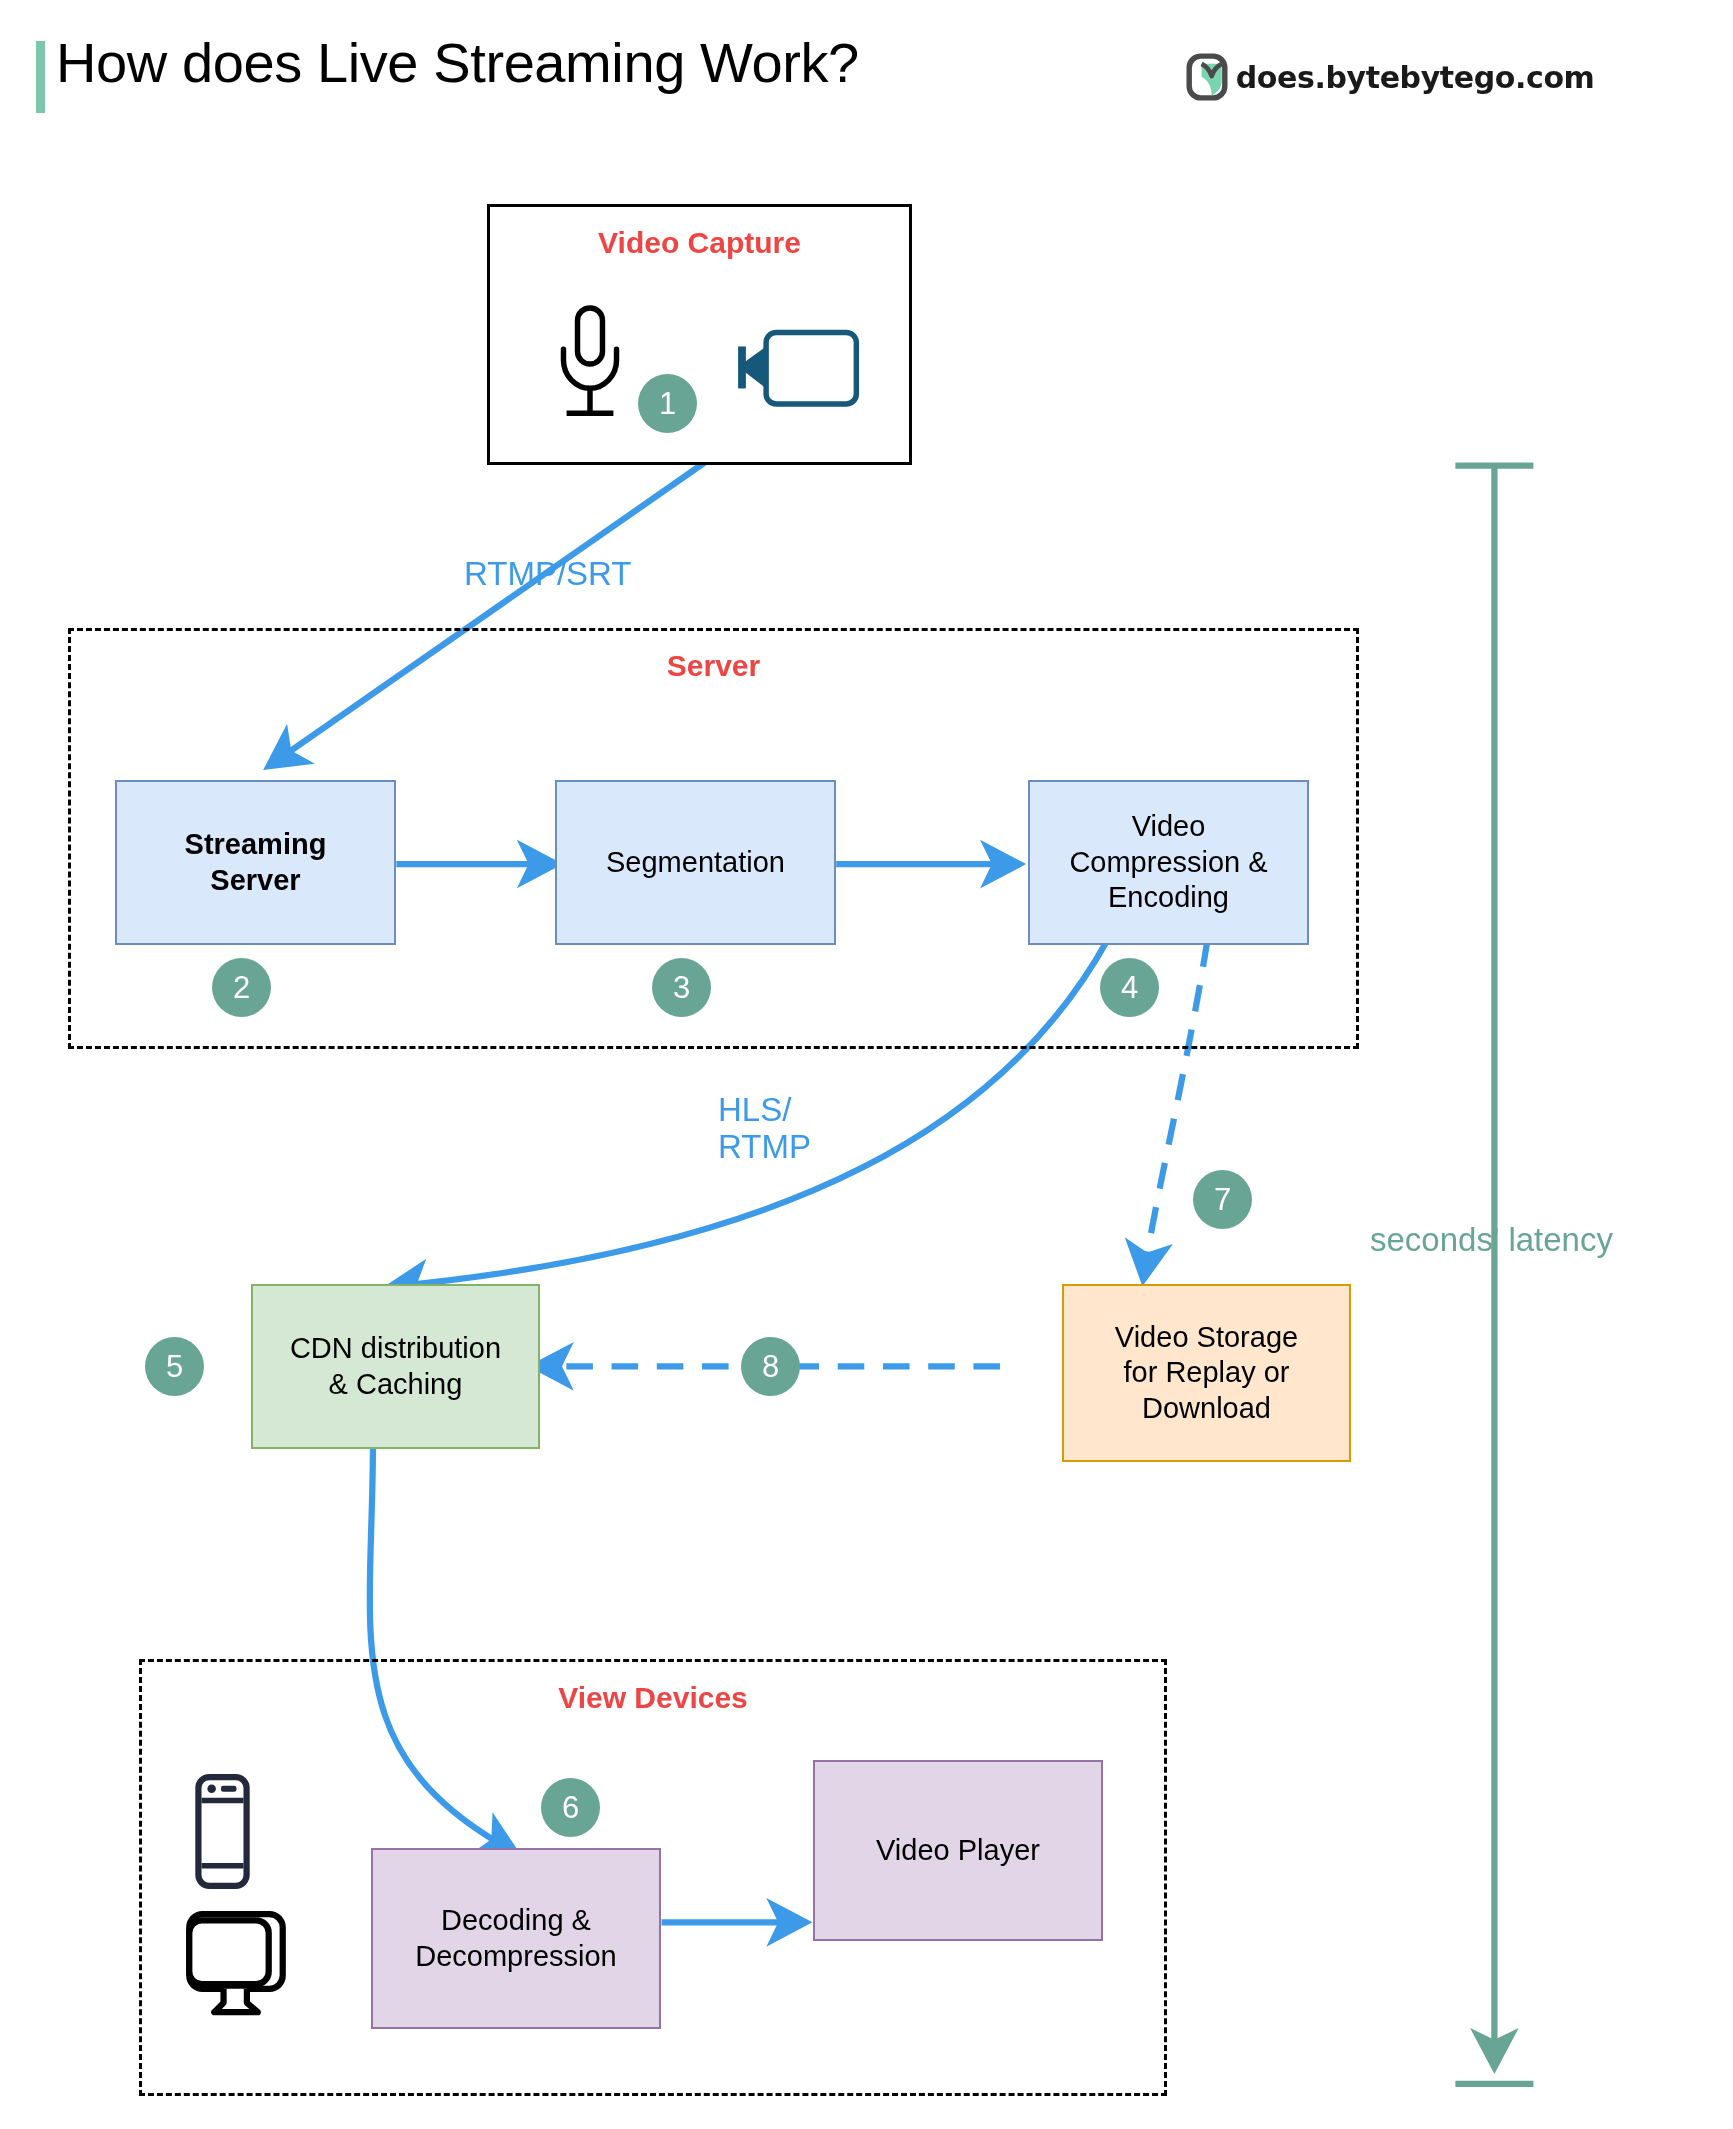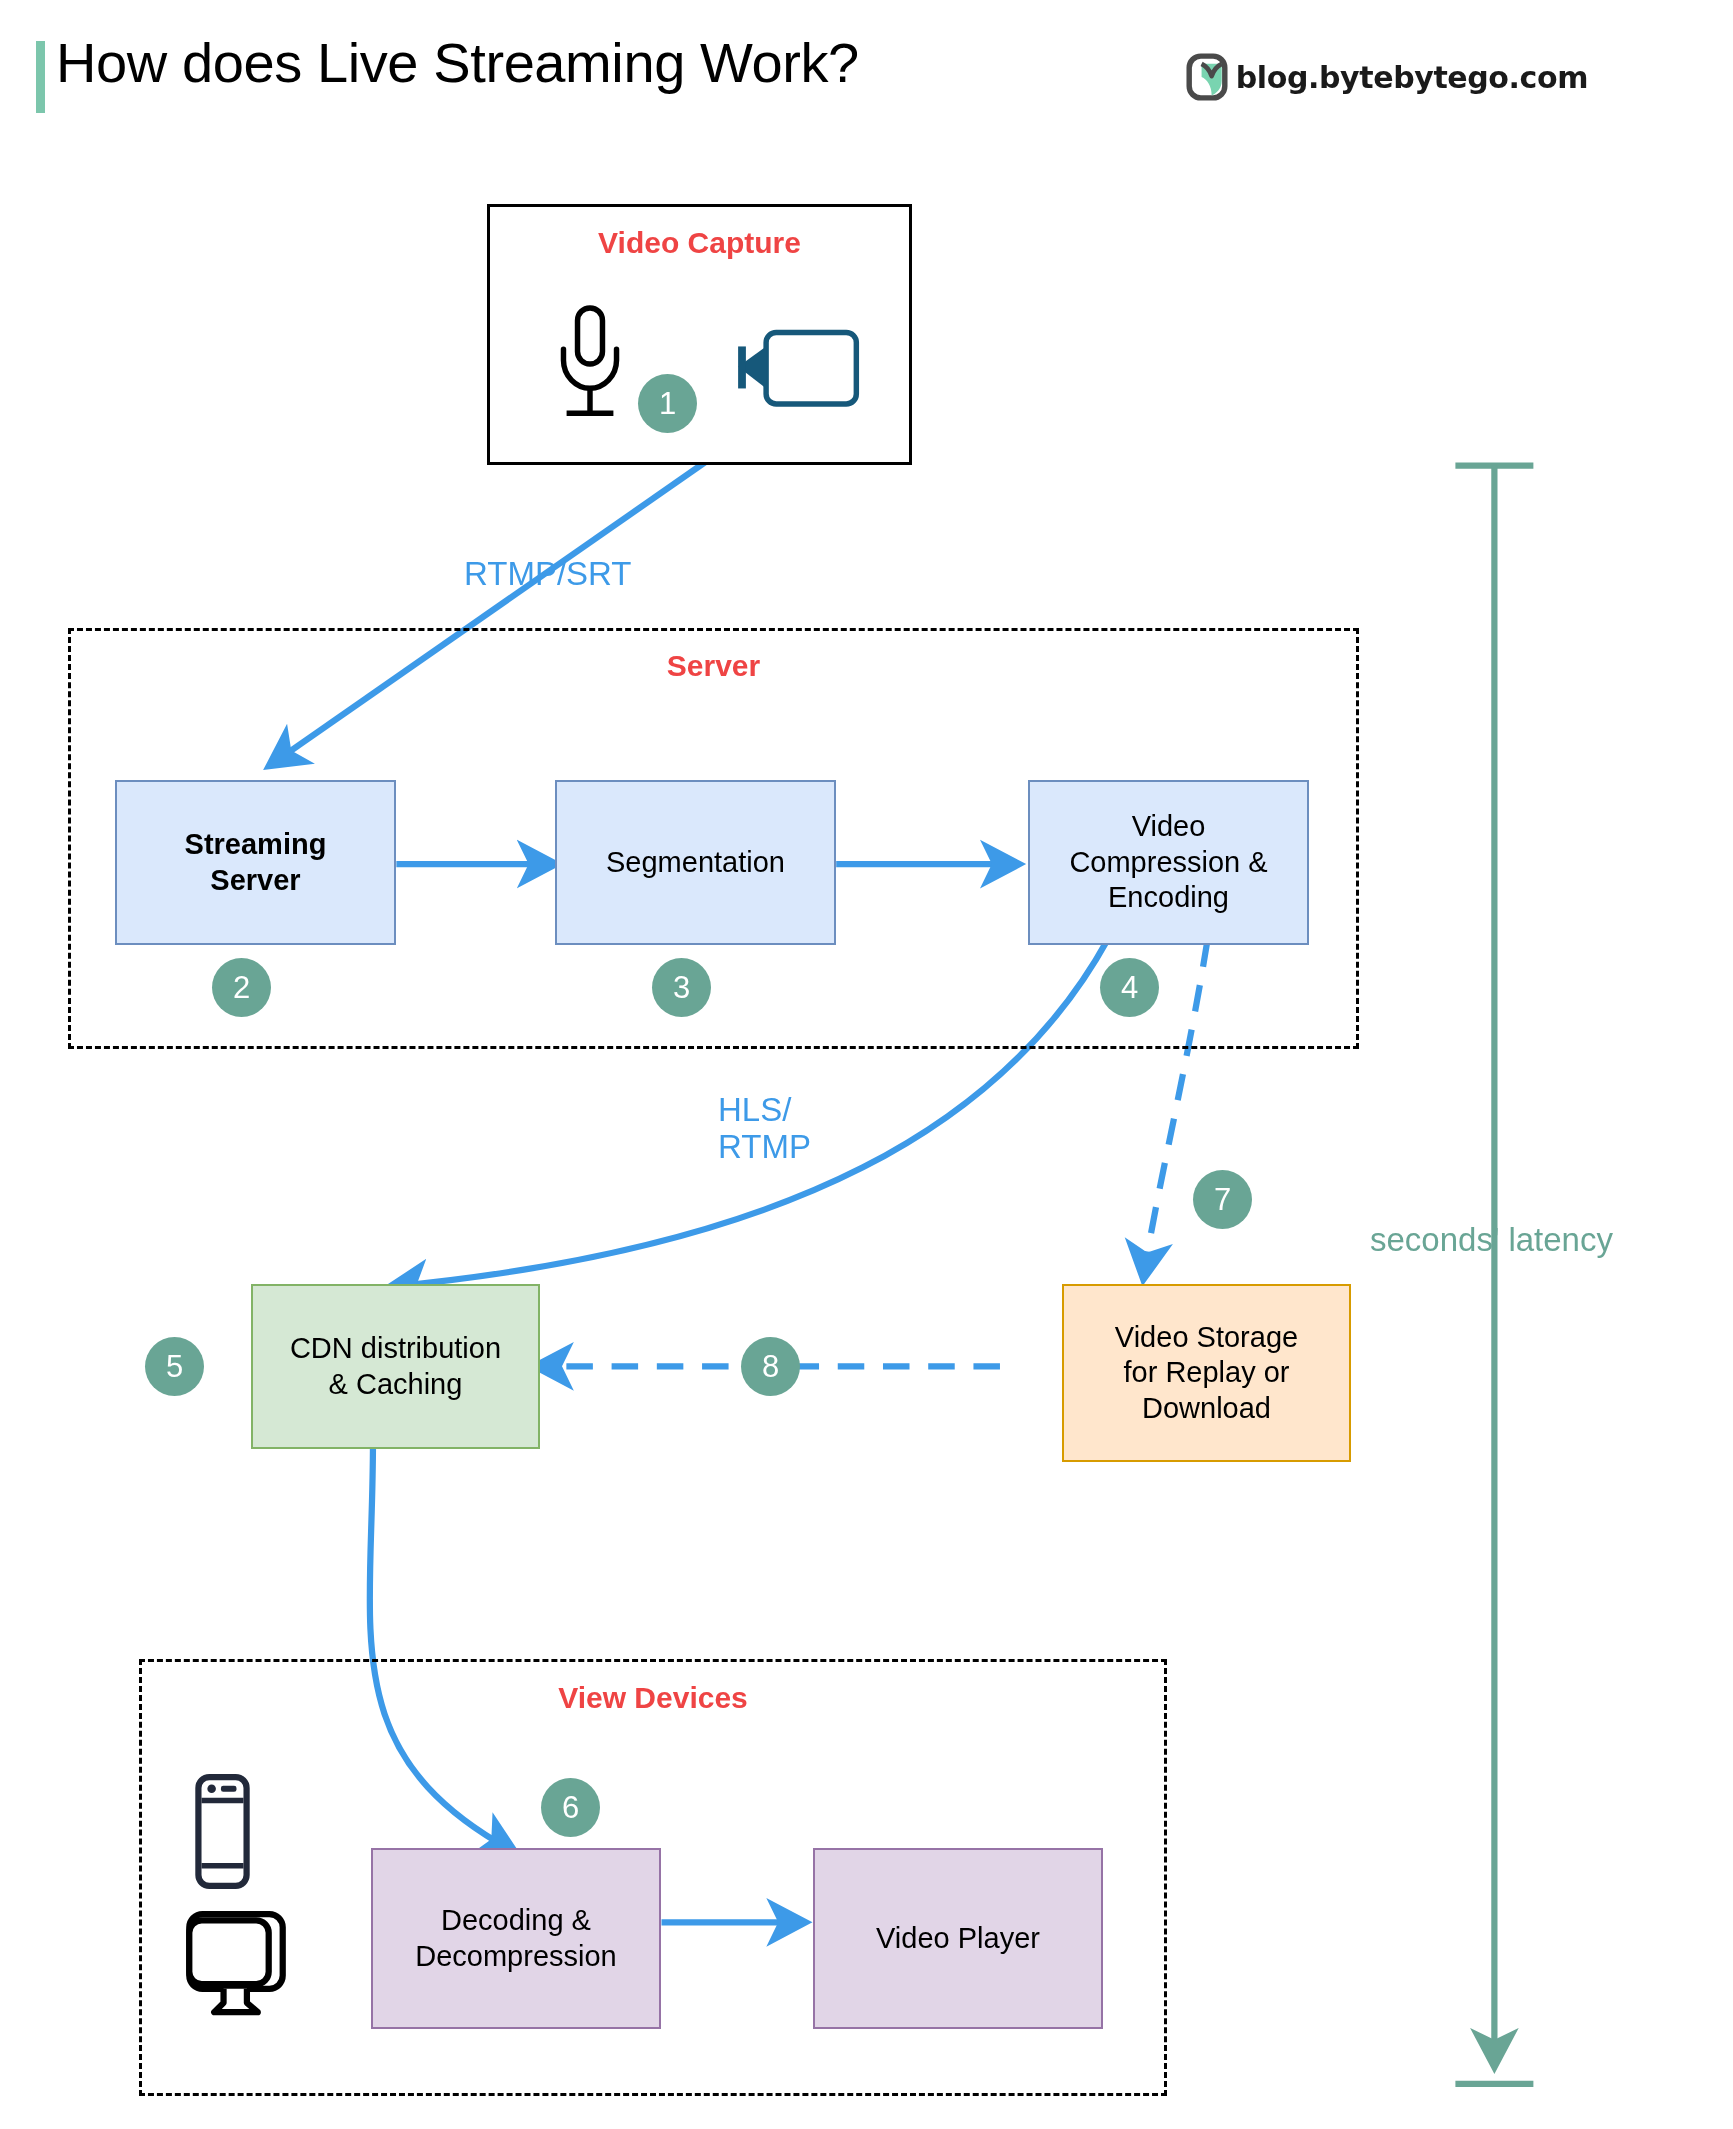--- a/index.html
+++ b/index.html
@@ -180,21 +180,21 @@
 
   <div class="title-bar"></div>
   <div class="page-title">How does Live Streaming Work?</div>
 
   <div class="brand">
     <svg width="42" height="48" viewBox="0 0 54 62">
       <rect x="4" y="4" width="46" height="54" rx="15" ry="15" fill="#ffffff" stroke="#4A4A4A" stroke-width="7"></rect>
       <path d="M20 14 H46 V36 C46 47 38 53 33 55 C33 42 27 34 20 31 Z" fill="#79D4B0"></path>
       <path d="M20 14 C26 17 31 23 33 30 C35 23 40 17 46 14" fill="none" stroke="#4A4A4A" stroke-width="6" stroke-linejoin="round"></path>
     </svg>
-    <div class="brand-text">blog.bytebytego.com</div>
+    <div class="brand-text">does.bytebytego.com</div>
   </div>
 
   <div class="solid-group" style="left:487px; top:204px; width:425px; height:261px;"></div>
   <div class="group-title" style="left:487px; top:226px; width:425px;">Video Capture</div>
 
   <div class="icon-wrap" style="left:554px; top:304px;">
     <svg width="72" height="117" viewBox="0 0 92 150">
       <rect x="30" y="5" width="32" height="72" rx="16" ry="16" fill="none" stroke="#000000" stroke-width="7"></rect>
       <path d="M12 58 V72 C12 92 28 108 46 108 C64 108 80 92 80 72 V58" fill="none" stroke="#000000" stroke-width="7" stroke-linecap="round"></path>
       <line x1="46" y1="108" x2="46" y2="138" stroke="#000000" stroke-width="7"></line>
@@ -274,18 +274,18 @@
       <path d="M48 100 L48 118 L36 130 L92 130 L78 118 L78 100" fill="#ffffff" stroke="#000000" stroke-width="8" stroke-linejoin="round"></path>
     </svg>
   </div>
 
   <div class="node node-purple" style="left:371px; top:1848px; width:290px; height:181px;">
     <span style="white-space:pre-line;">Decoding &amp;
 Decompression</span>
   </div>
   <div class="badge" style="left:541px; top:1778px;">6</div>
 
-  <div class="node node-purple" style="left:813px; top:1848px; width:290px; height:181px;">
+  <div class="node node-purple" style="left:813px; top:1760px; width:290px; height:181px;">
     <span style="white-space:pre-line;">Video Player</span>
   </div>
 
 </div>
 
 
 </body></html>

